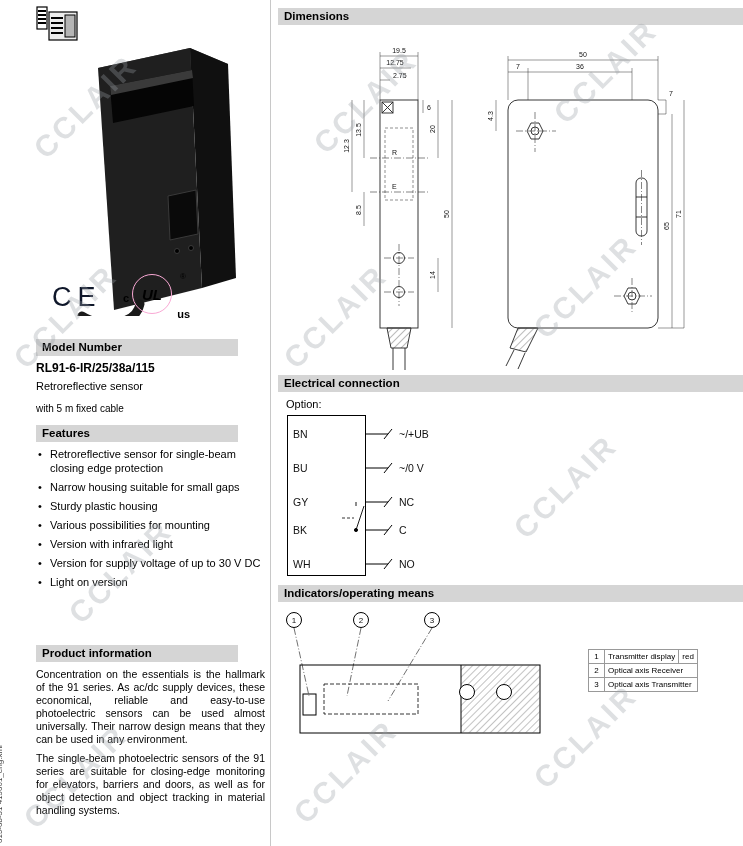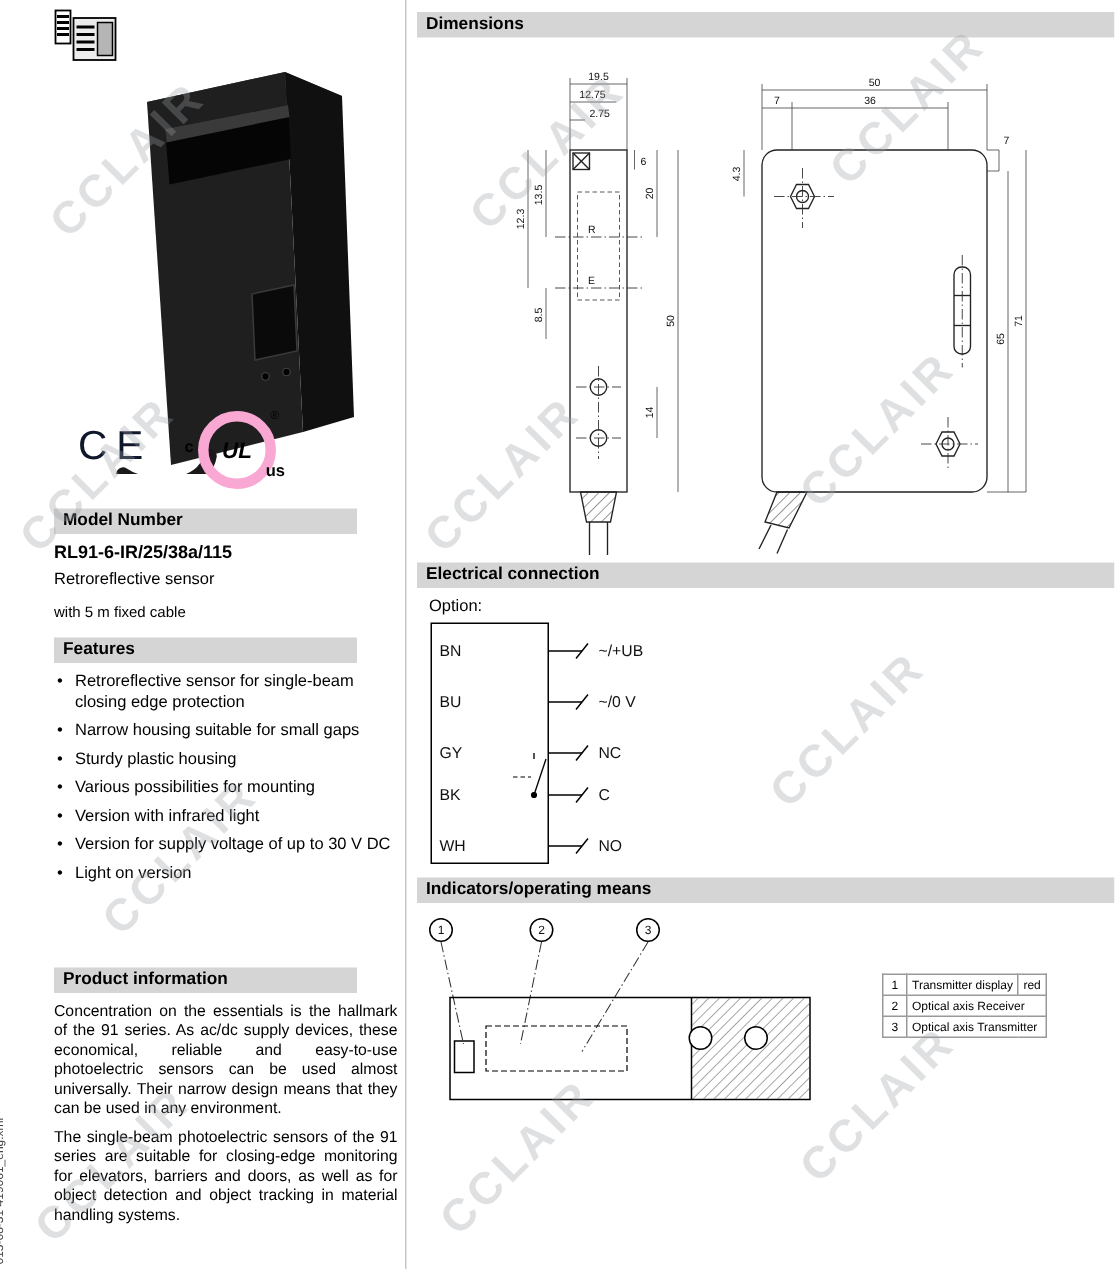--- a/index.html
+++ b/index.html
@@ -24,21 +24,21 @@
   .pinfo{position:absolute;left:36px;width:229px;font-size:10.5px;line-height:13px;
          text-align:justify;margin:0;}
   .opt{left:286px;top:398px;font-size:11px;}
   svg text{font-family:"Liberation Sans","DejaVu Sans",sans-serif;fill:#111;}
   .ind-table{position:absolute;left:588px;top:649px;border-collapse:collapse;font-size:8px;}
   .ind-table td{border:1px solid #999;padding:1px 3px;height:11px;white-space:nowrap;}
   .ind-table td.num{width:9px;text-align:center;}
   .certs{position:absolute;left:50px;top:272px;width:160px;height:52px;}
   .ce{position:absolute;left:2px;top:10px;font-size:27px;letter-spacing:6px;color:#0f172a;}
   .ul-mark{position:absolute;left:82px;top:0;width:44px;height:48px;}
-  .ul-circle{position:absolute;left:0;top:2px;width:38px;height:38px;border:7px solid #f9a8d4;
+  .ul-circle{position:absolute;left:0;top:2px;width:38px;height:38px;border:1px solid #f9a8d4;
              border-radius:50%;display:flex;align-items:center;justify-content:center;
              font-weight:bold;font-size:15px;font-style:italic;}
   .ul-c{position:absolute;left:-9px;top:20px;font-weight:bold;font-size:11px;}
   .ul-us{position:absolute;right:-14px;bottom:0;font-weight:bold;font-size:11px;}
   .ul-r{position:absolute;right:-10px;top:0;font-size:8px;}
 </style>
 </head>
 <body>
 
 <div class="page">

